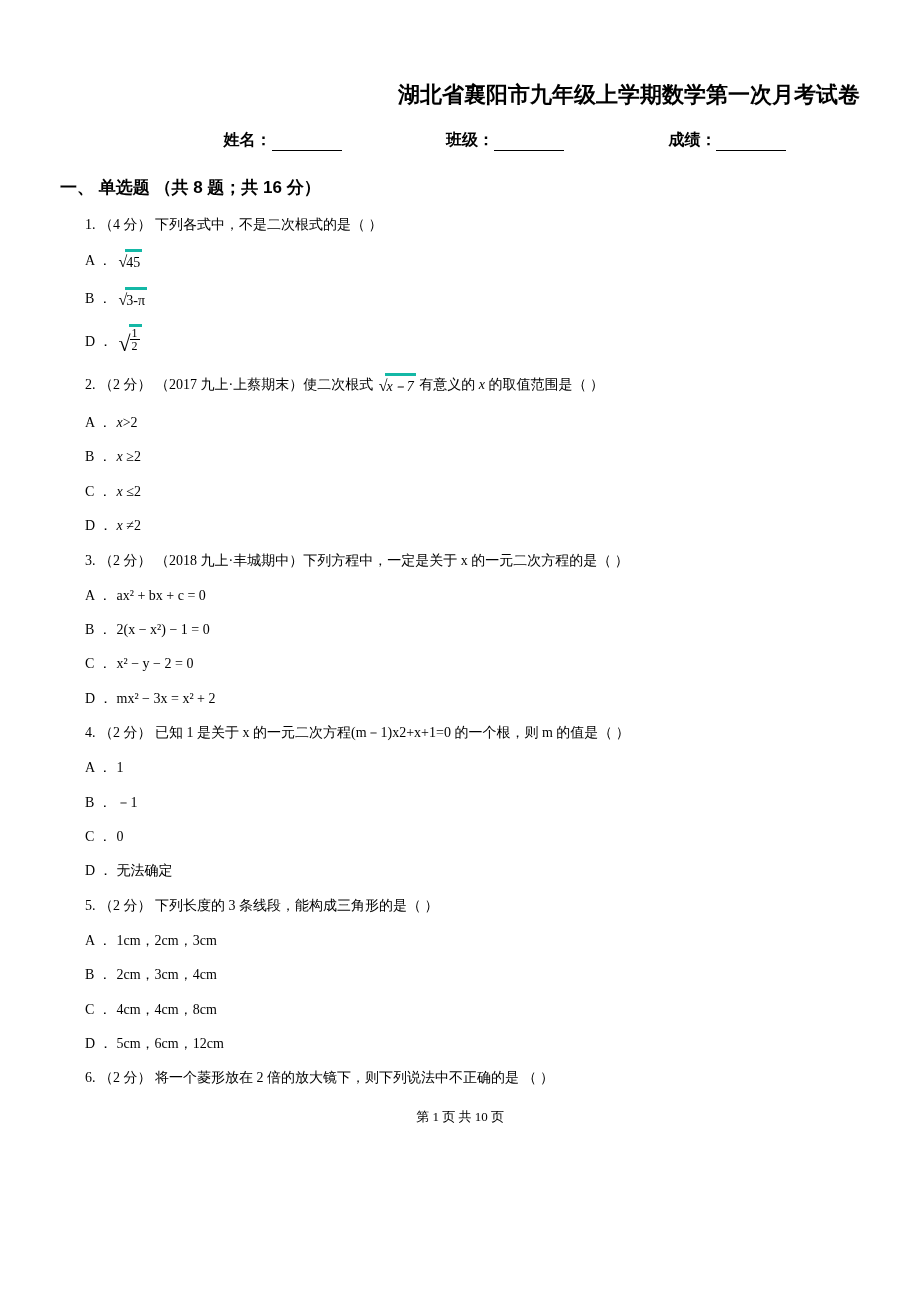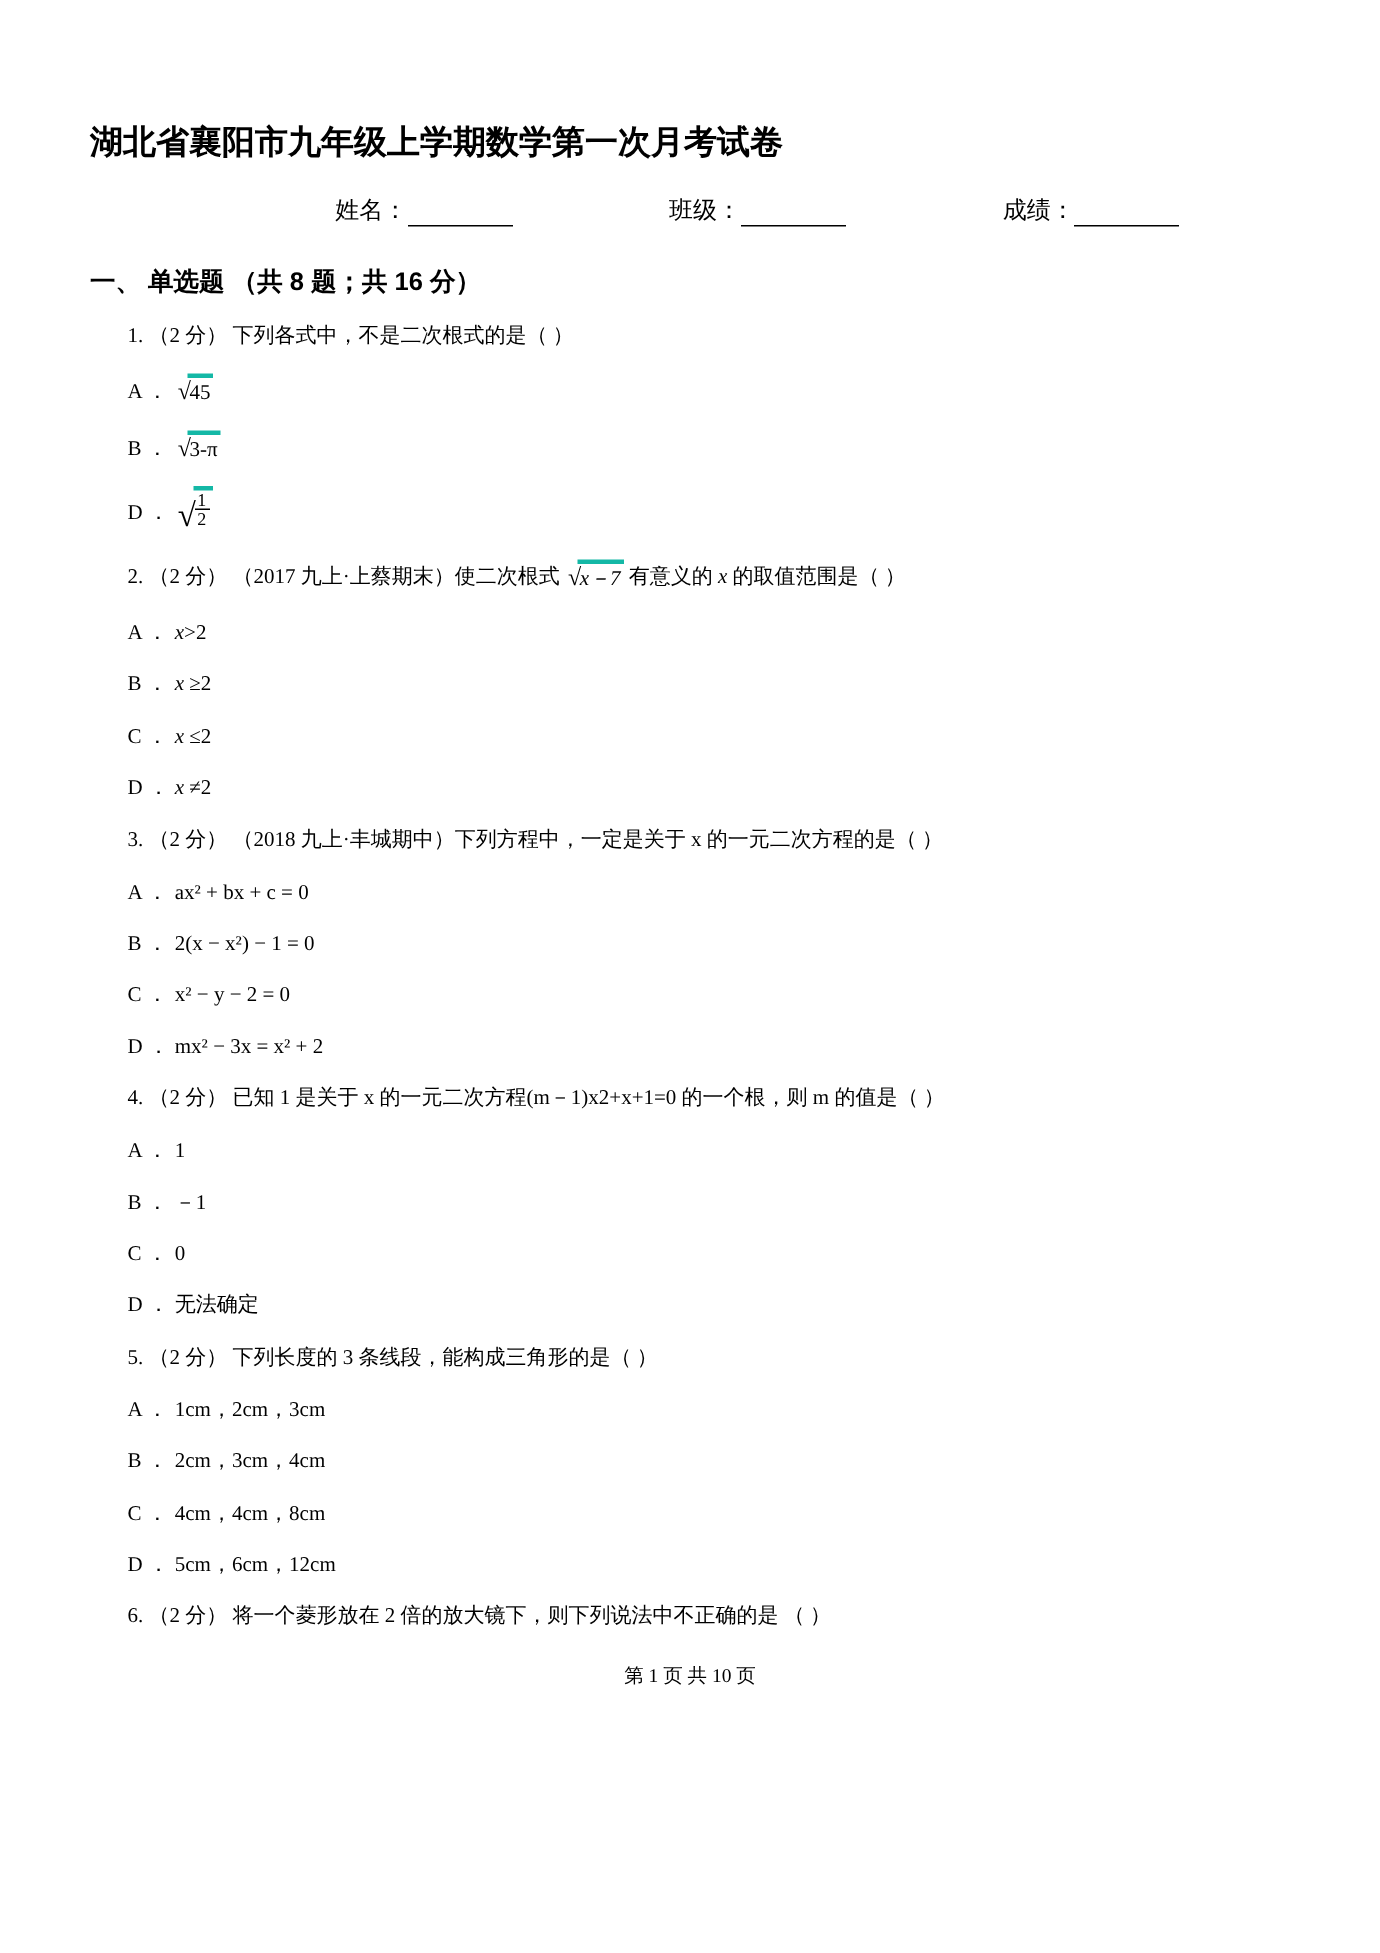--- a/index.html
+++ b/index.html
@@ -7,37 +7,37 @@
       font-family: "SimSun", "宋体", serif;
       color: #000000;
       margin: 0;
       padding: 0;
       width: 920px;
     }
     .page {
       padding: 80px 60px 20px 60px;
     }
     .title {
-      text-align: left;
+      text-align: right;
       font-size: 22px;
       font-weight: bold;
       font-family: "SimHei", "黑体", sans-serif;
       margin-bottom: 20px;
     }
     .info-row {
       text-align: center;
       font-size: 16px;
       font-family: "SimHei", "黑体", sans-serif;
       margin-bottom: 25px;
     }
     .info-row span {
       display: inline-block;
     }
     .info-label {
-      font-weight: normal;
+      font-weight: bold;
     }
     .blank {
       display: inline-block;
       border-bottom: 1px solid #000;
       width: 70px;
       height: 1em;
       vertical-align: bottom;
     }
     .info-group-1 { margin-left: 90px; }
     .info-group-2 { margin-left: 100px; }
@@ -111,21 +111,21 @@
     </span>
     <span class="info-group-3">
       <span class="info-label">成绩：</span><span class="blank"></span>
     </span>
   </div>
 
   <div class="section-header">一、 单选题 （共 8 题；共 16 分）</div>
 
   <div class="question-block">
 
-    <div class="question">1. （2 分） 下列各式中，不是二次根式的是（    ）</div>
+    <div class="question">1. （4 分） 下列各式中，不是二次根式的是（    ）</div>
     <div class="option">
       <span class="opt-letter">A ．</span>
       <span class="sqrt"><span class="sqrt-sign">√</span><span class="sqrt-content math">45</span></span>
     </div>
     <div class="option">
       <span class="opt-letter">B ．</span>
       <span class="sqrt"><span class="sqrt-sign">√</span><span class="sqrt-content math">3-π</span></span>
     </div>
     <div class="option">
       <span class="opt-letter">D ．</span>

